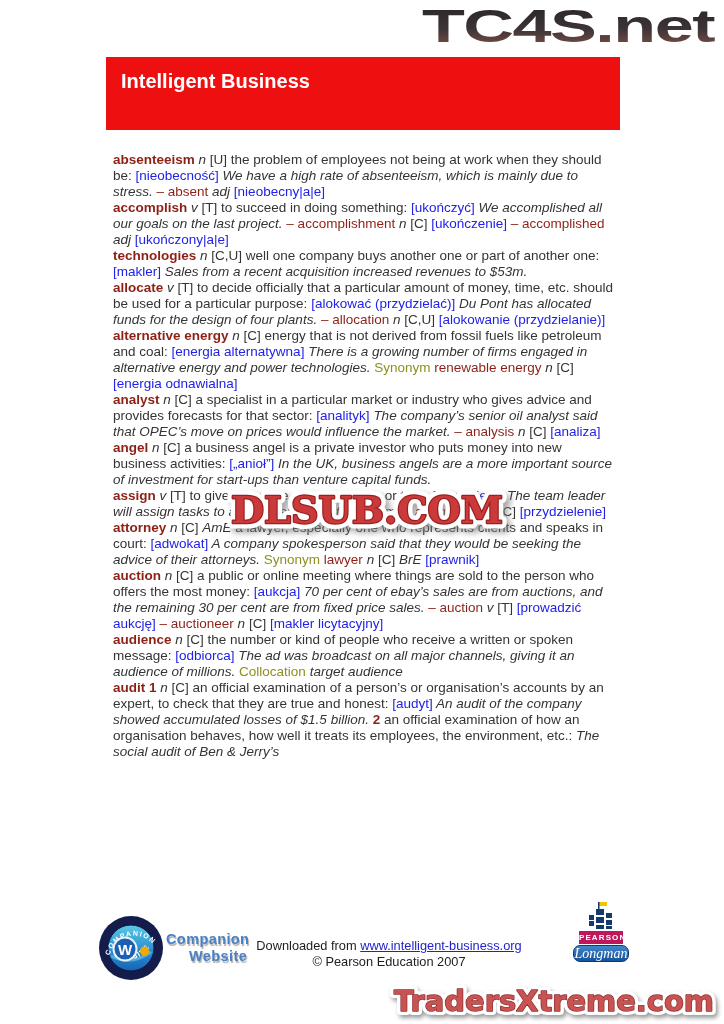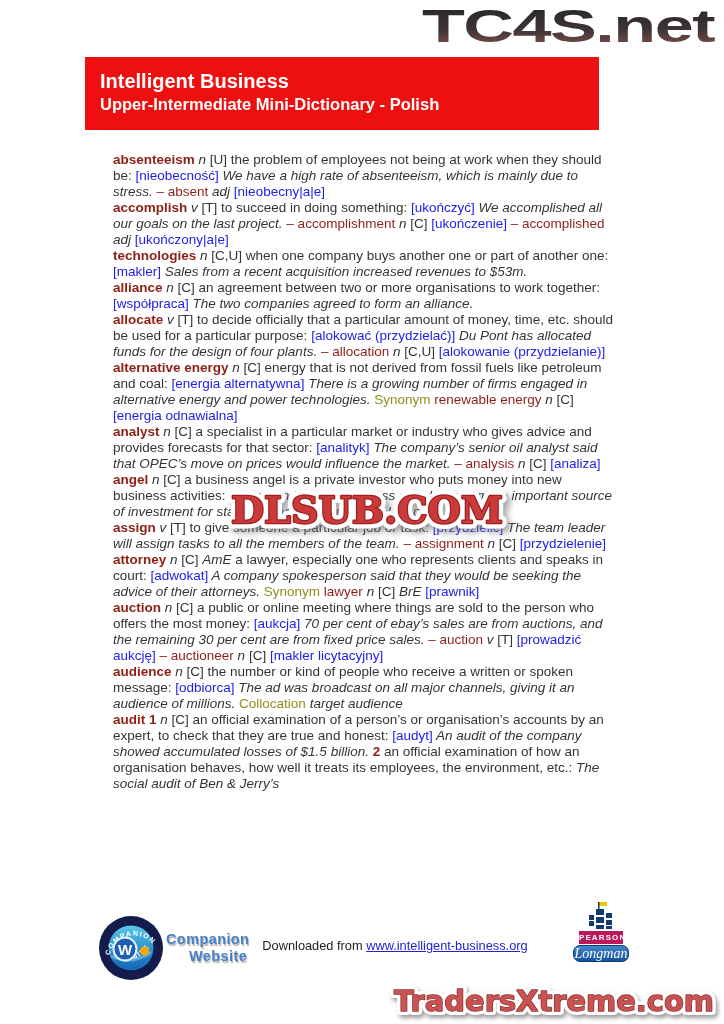--- a/index.html
+++ b/index.html
@@ -10,21 +10,21 @@
   body{background:#888;}
   .page{
     position:relative; width:724px; height:1024px; background:#ffffff;
     margin:0 auto; overflow:hidden;
     font-family:"Liberation Sans", sans-serif; color:var(--body);
   }
   
   .tc4s{position:absolute; top:1px; right:6px;}
   
   .banner{
-    position:absolute; left:85px; top:57px; width:514px; height:73px;
+    position:absolute; left:106px; top:57px; width:514px; height:73px;
     background:var(--banner); color:#ffffff; box-sizing:border-box;
     padding:12px 14px 0 15px;
   }
   .banner-title{font-size:20px; font-weight:bold; line-height:24px;}
   .banner-subtitle{font-size:16.5px; font-weight:bold; line-height:22px;}
   
   .content{
     position:absolute; left:113px; top:152px; width:504px;
     font-size:13.5px; line-height:16px; color:var(--body);
   }
@@ -39,21 +39,21 @@
   .dlsub{position:absolute; left:220px; top:480px; z-index:5;}
   
   .cw-badge{position:absolute; left:98px; top:915px;}
   .cw-text{
     position:absolute; left:166px; top:931px;
     color:#4a80c4; font-weight:bold; font-size:14.5px; line-height:17px;
     letter-spacing:.4px; text-shadow:1px 1.5px 1px rgba(150,150,150,.75);
   }
   .cw-text .l2{margin-left:23px;}
   .footer-center{
-    position:absolute; left:258px; top:938px; width:274px;
+    position:absolute; left:252px; top:938px; width:274px;
     text-align:center; font-size:12.8px; line-height:16px; color:#1d1d1d;
   }
   .footer-center a{color:var(--link); text-decoration:underline;}
   .pearson{
     position:absolute; left:572px; top:902px; width:58px;
     display:flex; flex-direction:column; align-items:center;
   }
   .pearson-bar{
     width:44px; height:13px; background:#be185d; color:#fff;
     font-size:8px; font-weight:bold; letter-spacing:1.1px;
@@ -79,28 +79,26 @@
         <stop offset="0%" stop-color="#242428"></stop>
         <stop offset="55%" stop-color="#3c3336"></stop>
         <stop offset="100%" stop-color="#8a564a"></stop>
       </linearGradient>
     </defs>
     <text x="298" y="41" text-anchor="end" font-family="Liberation Sans, sans-serif" font-size="46" font-weight="bold" letter-spacing="-1" textLength="292" lengthAdjust="spacingAndGlyphs" fill="url(#tcgrad)">TC4S.net</text>
   </svg>
 
   <div class="banner">
     <div class="banner-title">Intelligent Business</div>
-    <div class="banner-subtitle">Upper-Intermediate Mini-Dictionary - Polish</div>
   </div>
 
   <div class="content">
       <p class="entry"><span class="seg-hw">absenteeism</span><span class="seg-txt"> </span><span class="seg-pos">n</span><span class="seg-txt"> [U] the problem of employees not being at work when they should be: </span><span class="seg-pl">[nieobecność]</span><span class="seg-ex"> We have a high rate of absenteeism, which is mainly due to stress.</span><span class="seg-xr"> – absent</span><span class="seg-txt"> </span><span class="seg-pos">adj</span><span class="seg-txt"> </span><span class="seg-pl">[nieobecny|a|e]</span></p>
       <p class="entry"><span class="seg-hw">accomplish</span><span class="seg-txt"> </span><span class="seg-pos">v</span><span class="seg-txt"> [T] to succeed in doing something: </span><span class="seg-pl">[ukończyć]</span><span class="seg-ex"> We accomplished all our goals on the last project.</span><span class="seg-xr"> – accomplishment</span><span class="seg-txt"> </span><span class="seg-pos">n</span><span class="seg-txt"> [C] </span><span class="seg-pl">[ukończenie]</span><span class="seg-xr"> – accomplished</span><span class="seg-txt"> </span><span class="seg-pos">adj</span><span class="seg-txt"> </span><span class="seg-pl">[ukończony|a|e]</span></p>
-      <p class="entry"><span class="seg-hw">technologies</span><span class="seg-txt"> </span><span class="seg-pos">n</span><span class="seg-txt"> [C,U] when one company buys another one or part of another one: </span><span class="seg-pl">[makler]</span><span class="seg-ex"> Sales from a recent acquisition increased revenues to $53m.</span></p>
-      <p class="entry"><span class="seg-hw">alliance</span><span class="seg-txt"> </span><span class="seg-pos">n</span><span class="seg-txt"> [C] an agreement between two or more organisations to work together: </span><span class="seg-pl">[współpraca]</span><span class="seg-ex"> The two companies agreed to form an alliance.</span></p>
+      <p class="entry"><span class="seg-hw">technologies</span><span class="seg-txt"> </span><span class="seg-pos">n</span><span class="seg-txt"> [C,U] well one company buys another one or part of another one: </span><span class="seg-pl">[makler]</span><span class="seg-ex"> Sales from a recent acquisition increased revenues to $53m.</span></p>
       <p class="entry"><span class="seg-hw">allocate</span><span class="seg-txt"> </span><span class="seg-pos">v</span><span class="seg-txt"> [T] to decide officially that a particular amount of money, time, etc. should be used for a particular purpose: </span><span class="seg-pl">[alokować (przydzielać)]</span><span class="seg-ex"> Du Pont has allocated funds for the design of four plants.</span><span class="seg-xr"> – allocation</span><span class="seg-txt"> </span><span class="seg-pos">n</span><span class="seg-txt"> [C,U] </span><span class="seg-pl">[alokowanie (przydzielanie)]</span></p>
       <p class="entry"><span class="seg-hw">alternative energy</span><span class="seg-txt"> </span><span class="seg-pos">n</span><span class="seg-txt"> [C] energy that is not derived from fossil fuels like petroleum and coal: </span><span class="seg-pl">[energia alternatywna]</span><span class="seg-ex"> There is a growing number of firms engaged in alternative energy and power technologies.</span><span class="seg-lab"> Synonym</span><span class="seg-xr"> renewable energy</span><span class="seg-txt"> </span><span class="seg-pos">n</span><span class="seg-txt"> [C] </span><span class="seg-pl">[energia odnawialna]</span></p>
       <p class="entry"><span class="seg-hw">analyst</span><span class="seg-txt"> </span><span class="seg-pos">n</span><span class="seg-txt"> [C] a specialist in a particular market or industry who gives advice and provides forecasts for that sector: </span><span class="seg-pl">[analityk]</span><span class="seg-ex"> The company’s senior oil analyst said that OPEC’s move on prices would influence the market.</span><span class="seg-xr"> – analysis</span><span class="seg-txt"> </span><span class="seg-pos">n</span><span class="seg-txt"> [C] </span><span class="seg-pl">[analiza]</span></p>
       <p class="entry"><span class="seg-hw">angel</span><span class="seg-txt"> </span><span class="seg-pos">n</span><span class="seg-txt"> [C] a business angel is a private investor who puts money into new business activities: </span><span class="seg-pl">[„anioł”]</span><span class="seg-ex"> In the UK, business angels are a more important source of investment for start-ups than venture capital funds.</span></p>
       <p class="entry"><span class="seg-hw">assign</span><span class="seg-txt"> </span><span class="seg-pos">v</span><span class="seg-txt"> [T] to give someone a particular job or task: </span><span class="seg-pl">[przydzielić]</span><span class="seg-ex"> The team leader will assign tasks to all the members of the team.</span><span class="seg-xr"> – assignment</span><span class="seg-txt"> </span><span class="seg-pos">n</span><span class="seg-txt"> [C] </span><span class="seg-pl">[przydzielenie]</span></p>
       <p class="entry"><span class="seg-hw">attorney</span><span class="seg-txt"> </span><span class="seg-pos">n</span><span class="seg-txt"> [C] </span><span class="seg-pos">AmE</span><span class="seg-txt"> a lawyer, especially one who represents clients and speaks in court: </span><span class="seg-pl">[adwokat]</span><span class="seg-ex"> A company spokesperson said that they would be seeking the advice of their attorneys.</span><span class="seg-lab"> Synonym</span><span class="seg-xr"> lawyer</span><span class="seg-txt"> </span><span class="seg-pos">n</span><span class="seg-txt"> [C] </span><span class="seg-pos">BrE</span><span class="seg-txt"> </span><span class="seg-pl">[prawnik]</span></p>
       <p class="entry"><span class="seg-hw">auction</span><span class="seg-txt"> </span><span class="seg-pos">n</span><span class="seg-txt"> [C] a public or online meeting where things are sold to the person who offers the most money: </span><span class="seg-pl">[aukcja]</span><span class="seg-ex"> 70 per cent of ebay’s sales are from auctions, and the remaining 30 per cent are from fixed price sales.</span><span class="seg-xr"> – auction</span><span class="seg-txt"> </span><span class="seg-pos">v</span><span class="seg-txt"> [T] </span><span class="seg-pl">[prowadzić aukcję]</span><span class="seg-xr"> – auctioneer</span><span class="seg-txt"> </span><span class="seg-pos">n</span><span class="seg-txt"> [C] </span><span class="seg-pl">[makler licytacyjny]</span></p>
       <p class="entry"><span class="seg-hw">audience</span><span class="seg-txt"> </span><span class="seg-pos">n</span><span class="seg-txt"> [C] the number or kind of people who receive a written or spoken message: </span><span class="seg-pl">[odbiorca]</span><span class="seg-ex"> The ad was broadcast on all major channels, giving it an audience of millions.</span><span class="seg-lab"> Collocation</span><span class="seg-ex"> target audience</span></p>
       <p class="entry"><span class="seg-hw">audit 1</span><span class="seg-txt"> </span><span class="seg-pos">n</span><span class="seg-txt"> [C] an official examination of a person’s or organisation’s accounts by an expert, to check that they are true and honest: </span><span class="seg-pl">[audyt]</span><span class="seg-ex"> An audit of the company showed accumulated losses of $1.5 billion.</span><span class="seg-hw"> 2</span><span class="seg-txt"> an official examination of how an organisation behaves, how well it treats its employees, the environment, etc.: </span><span class="seg-ex">The social audit of Ben &amp; Jerry’s</span></p>
     </div>
@@ -138,20 +136,21 @@
     <circle cx="46.5" cy="36" r="4.5" fill="#f7a800"></circle>
   </svg>
 
   <div class="cw-text">
     <div class="l1">Companion</div>
     <div class="l2">Website</div>
   </div>
 
   <div class="footer-center">
     <div><span>Downloaded from </span><a href="#">www.intelligent-business.org</a></div>
+    <div>© Pearson Education 2007</div>
   </div>
 
   <div class="pearson">
     <svg width="26" height="28" viewBox="0 0 26 28">
       <rect x="11" y="0" width="8" height="4" fill="#f2c500"></rect>
       <rect x="10" y="0" width="1.5" height="8" fill="#123a6e"></rect>
       <g fill="#123a6e">
         <rect x="1" y="13" width="5" height="5"></rect>
           <rect x="1" y="19" width="5" height="5"></rect>
         <rect x="8" y="7" width="8" height="6"></rect>

